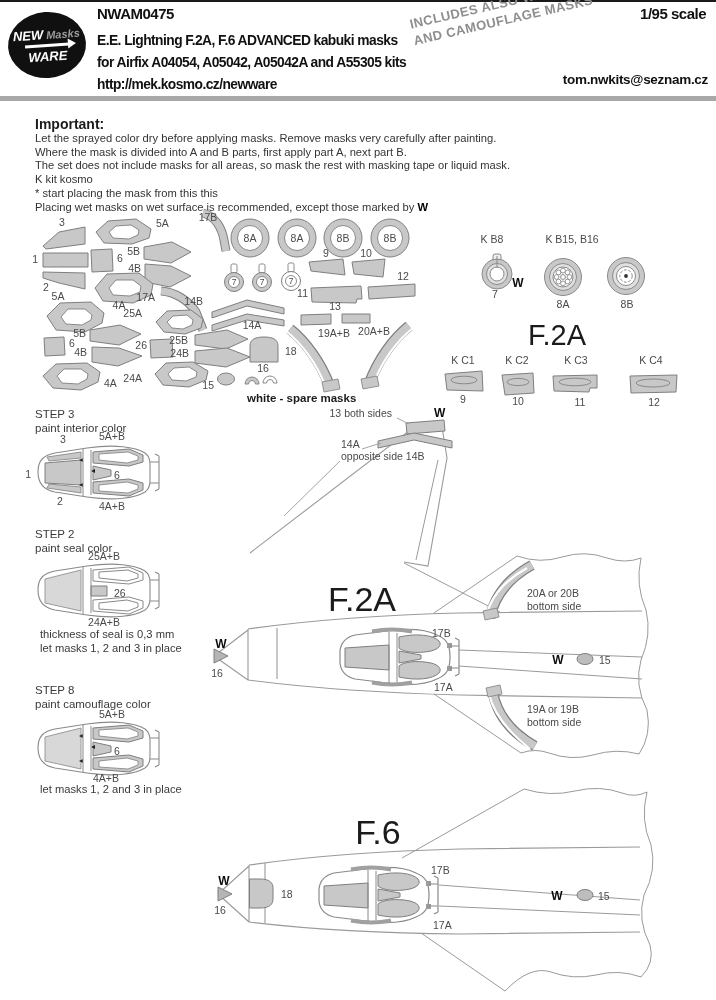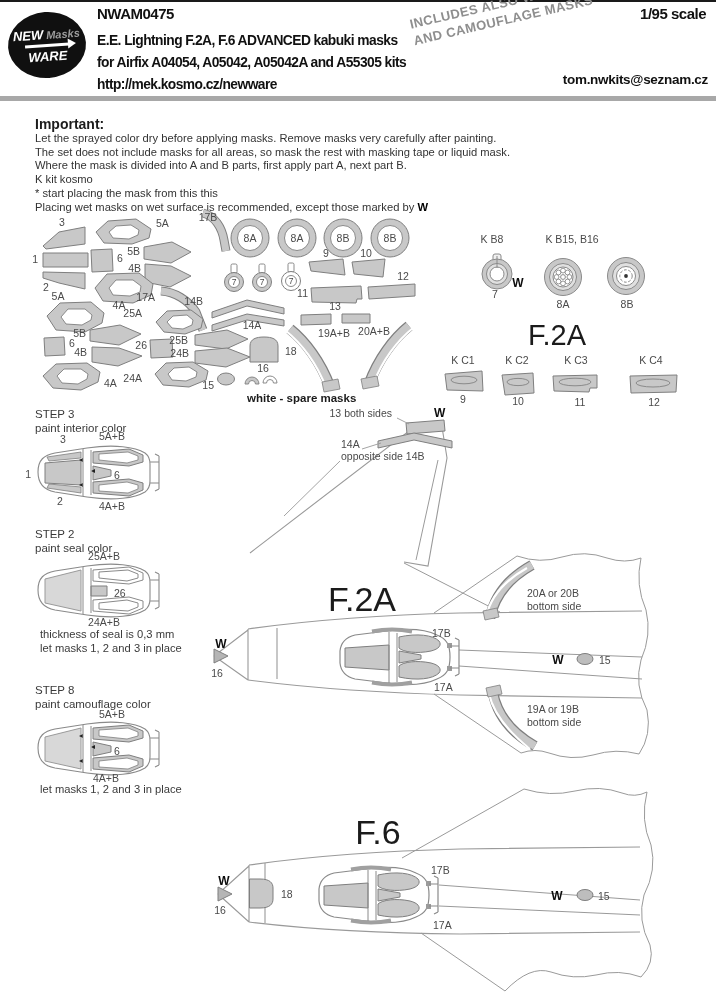--- a/index.html
+++ b/index.html
@@ -59,22 +59,22 @@
     <div>INCLUDES ALSO WINDOW SEAL</div>
     <div>AND CAMOUFLAGE MASKS</div>
   </div>
   <div class="hscale">1/95 scale</div>
   <div class="hemail">tom.nwkits@seznam.cz</div>
   <div id="divider"></div>
 
   <div id="important">
     <div class="hd">Important:</div>
     <div>Let the sprayed color dry before applying masks. Remove masks very carefully after painting.</div>
+    <div>Where the mask is divided into A and B parts, first apply part A, next part B.</div>
     <div>The set does not include masks for all areas, so mask the rest with masking tape or liquid mask.</div>
-    <div>Where the mask is divided into A and B parts, first apply part A, next part B.</div>
     <div>K kit kosmo</div>
     <div>*  start placing the mask from this this</div>
     <div><span>Placing wet masks on wet surface is recommended, except those marked by </span><b>W</b></div>
   </div>
 
   <div class="step-h" style="top:408px">
     <div>STEP 3</div>
     <div>paint interior color</div>
   </div>
   <div class="step-h" style="top:528px">

